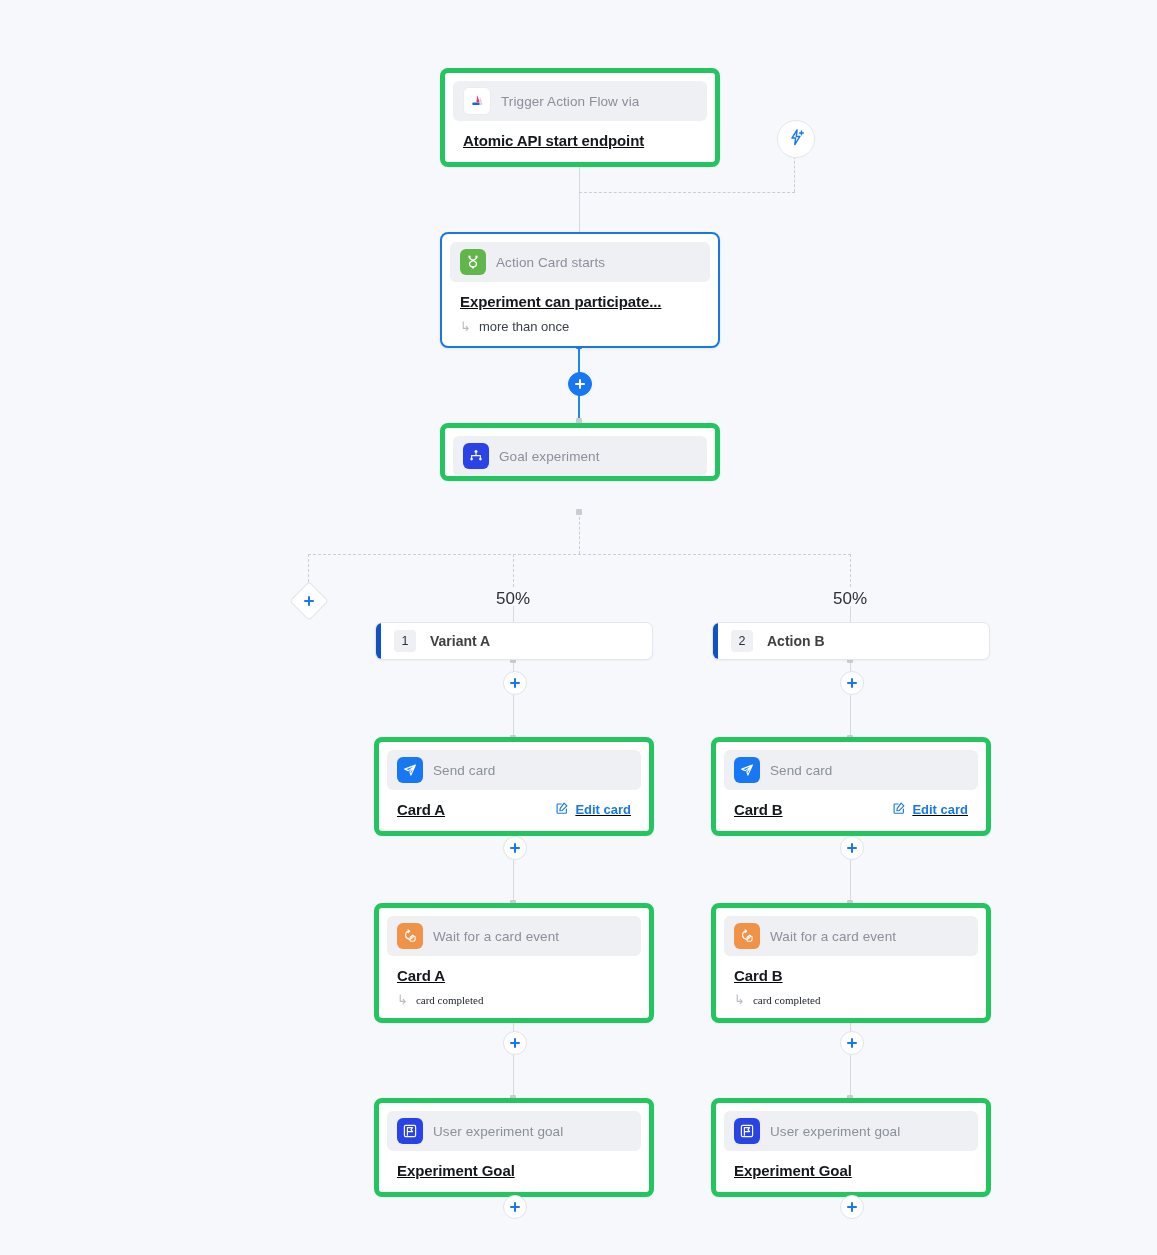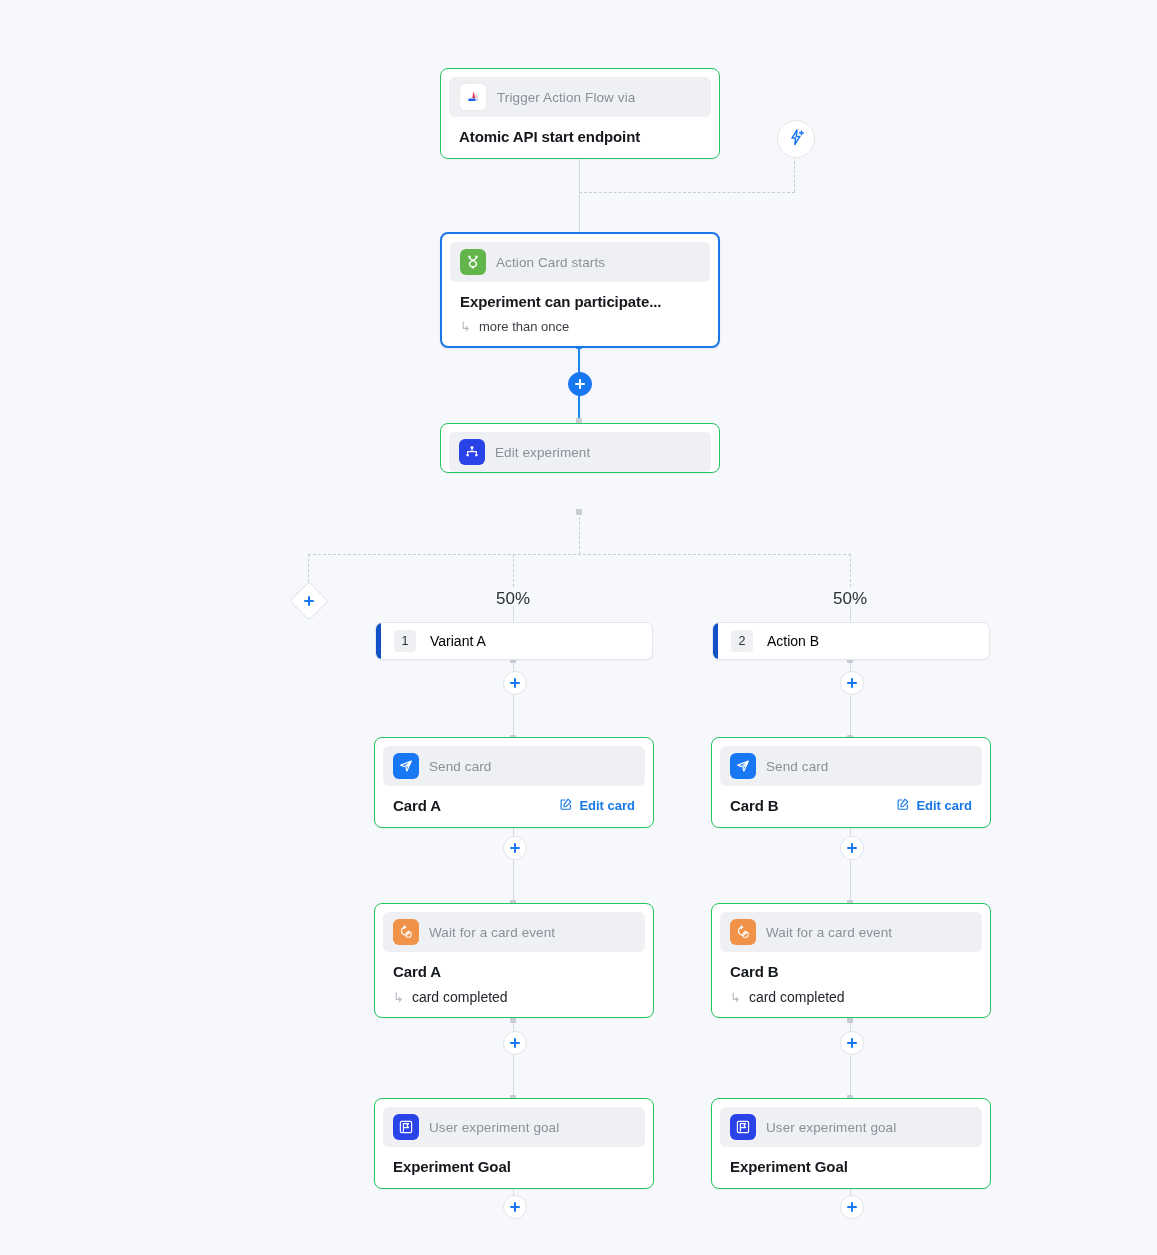--- a/index.html
+++ b/index.html
@@ -16,21 +16,21 @@
     width: 1157px;
     height: 1255px;
     background: #f7f8fb;
     overflow: hidden;
   }
 
   
   .node {
     position: absolute;
     background: #ffffff;
-    border: 1px solid #22c55e;
+    border: 5px solid #22c55e;
     border-radius: 8px;
     box-sizing: border-box;
     box-shadow: 0 1px 2px rgba(16,24,40,0.04);
     z-index: 5;
   }
   .node.selected {
     border: 2px solid #1877e8;
     box-shadow: 0 1px 3px rgba(16,24,40,0.08);
   }
   .node-head {
@@ -50,20 +50,21 @@
     letter-spacing: 0.1px;
     white-space: nowrap;
     overflow: hidden;
     text-overflow: ellipsis;
   }
   .node-body {
     padding: 11px 18px 13px 18px;
     display: flex;
     align-items: flex-end;
     justify-content: space-between;
+    text-decoration: underline;
   }
   .node-title {
     font-size: 15px;
     font-weight: bold;
     color: #15181d;
     letter-spacing: -0.1px;
   }
   .node-sub {
     display: flex;
     align-items: center;
@@ -74,22 +75,22 @@
   .node-sub .arrow {
     color: #b6bbc4;
     font-size: 13px;
     line-height: 1;
   }
   .node-sub .sub-text {
     font-size: 13px;
     color: #3b4048;
   }
   .node-sub .sub-text.mono {
-    font-family: Liberation Sans, sans-serif;
-    font-size: 14px;
+    font-family: Liberation Serif, serif;
+    font-size: 11px;
     color: #22262c;
   }
 
   
   .tile {
     width: 26px;
     height: 26px;
     border-radius: 6px;
     flex: 0 0 26px;
     display: flex;
@@ -141,22 +142,22 @@
     background: #eef0f4;
     color: #2b3038;
     font-size: 12.5px;
     display: flex;
     align-items: center;
     justify-content: center;
   }
   .variant .vlabel {
     margin-left: 14px;
     font-size: 14px;
-    font-weight: normal;
-    color: #000000;
+    font-weight: bold;
+    color: #404040;
   }
 
   
   .vline {
     position: absolute;
     width: 1px;
     background: #d5d9e0;
     z-index: 1;
   }
   .vline.blue { background: #1c86f2; width: 2px; }
@@ -366,21 +367,21 @@
   <div class="node" style="left:440px; top:423px; width:280px;">
     <div class="node-head">
       <span class="tile tile-blue">
         <svg width="16" height="16" viewBox="0 0 16 16">
           <circle cx="8" cy="3.4" r="1.5" fill="#fff"></circle>
           <path d="M8 5 v2.6 M3.6 7.6 h8.8 M3.6 7.6 v2.2 M12.4 7.6 v2.2" stroke="#fff" stroke-width="1.1" fill="none" stroke-linecap="round"></path>
           <circle cx="3.6" cy="11.1" r="1.3" fill="#fff"></circle>
           <circle cx="12.4" cy="11.1" r="1.3" fill="#fff"></circle>
         </svg>
       </span>
-      <span class="label">Edit experiment</span>
+      <span class="label">Goal experiment</span>
     </div>
   </div>
 
   <div class="plus-diamond" style="left:295px; top:587px;">
     <span class="plus-glyph"></span>
   </div>
 
   <div class="pct" style="left:463px; top:589px; width:100px;">50%</div>
   <div class="pct" style="left:800px; top:589px; width:100px;">50%</div>
 

